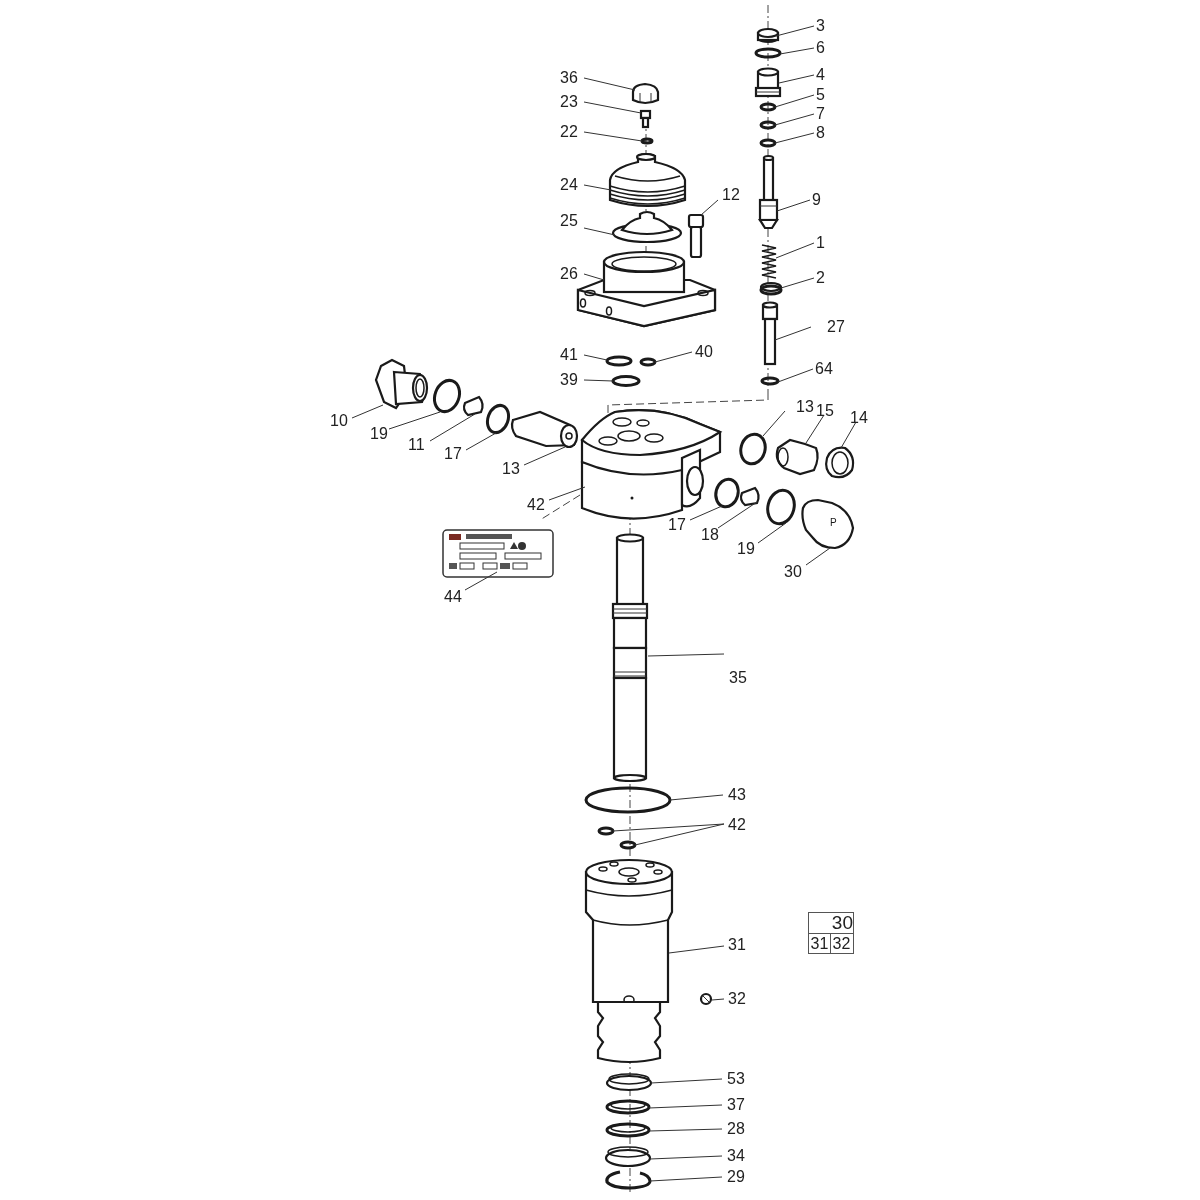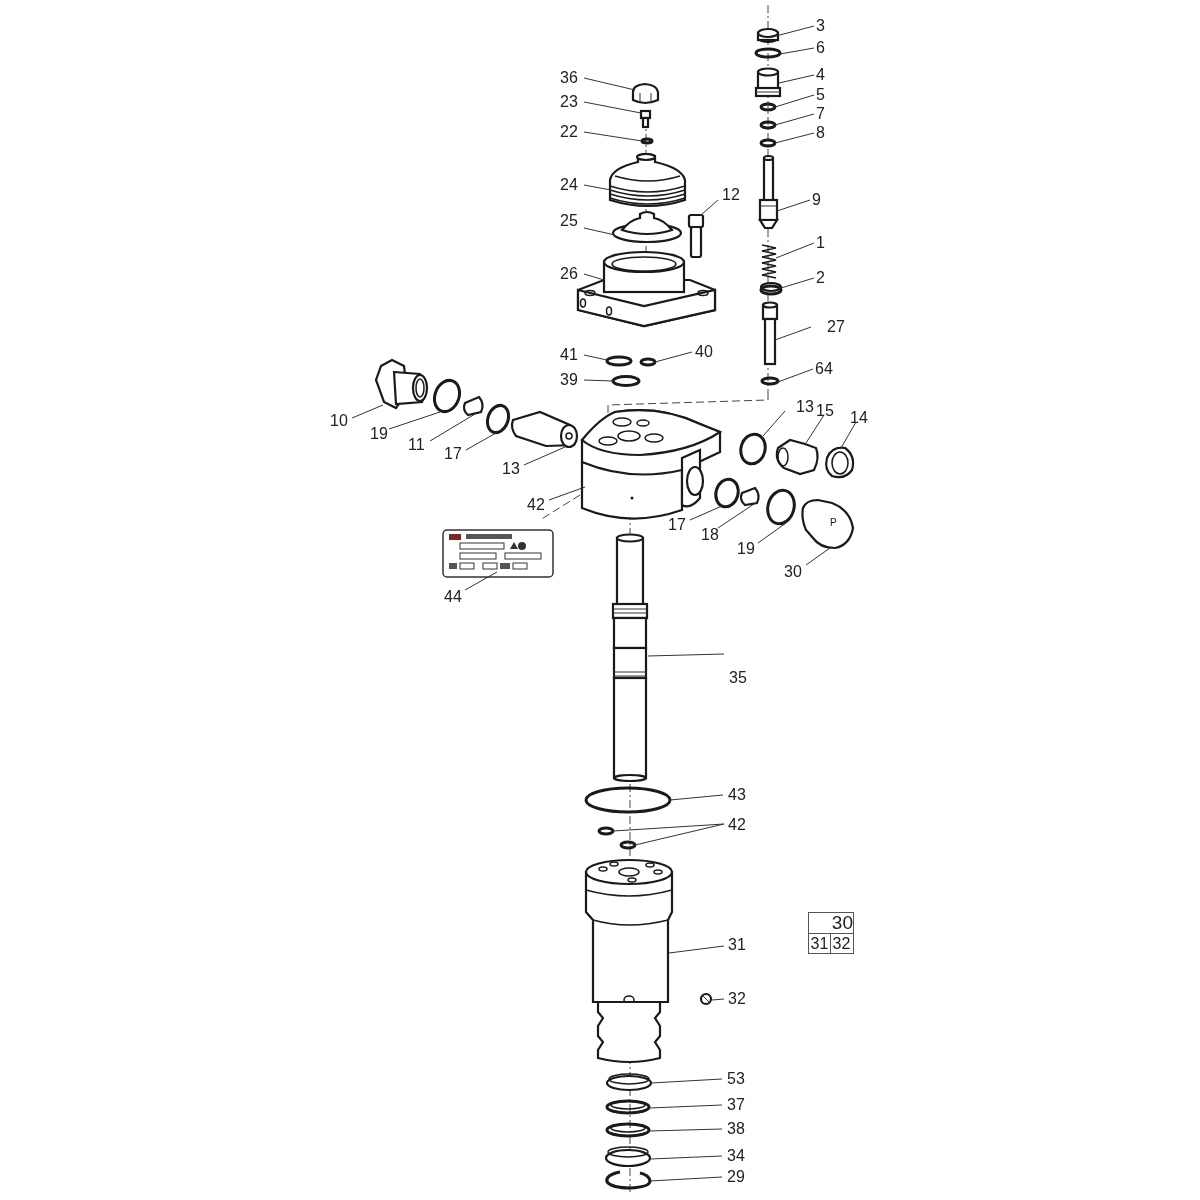--- a/index.html
+++ b/index.html
@@ -323,21 +323,21 @@
 <div class="callout" style="left:737px;top:541px">19</div>
 <div class="callout" style="left:784px;top:564px">30</div>
 <div class="callout" style="left:444px;top:589px">44</div>
 <div class="callout" style="left:729px;top:670px">35</div>
 <div class="callout" style="left:728px;top:787px">43</div>
 <div class="callout" style="left:728px;top:817px">42</div>
 <div class="callout" style="left:728px;top:937px">31</div>
 <div class="callout" style="left:728px;top:991px">32</div>
 <div class="callout" style="left:727px;top:1071px">53</div>
 <div class="callout" style="left:727px;top:1097px">37</div>
-<div class="callout" style="left:727px;top:1121px">38</div>
+<div class="callout" style="left:727px;top:1121px">28</div>
 <div class="callout" style="left:727px;top:1148px">34</div>
 <div class="callout" style="left:727px;top:1169px">29</div>
 
 <div class="kit-table">
   <div class="kit-head">30</div>
   <div class="kit-row">
     <div class="kit-cell">31</div>
     <div class="kit-cell">32</div>
   </div>
 </div>

